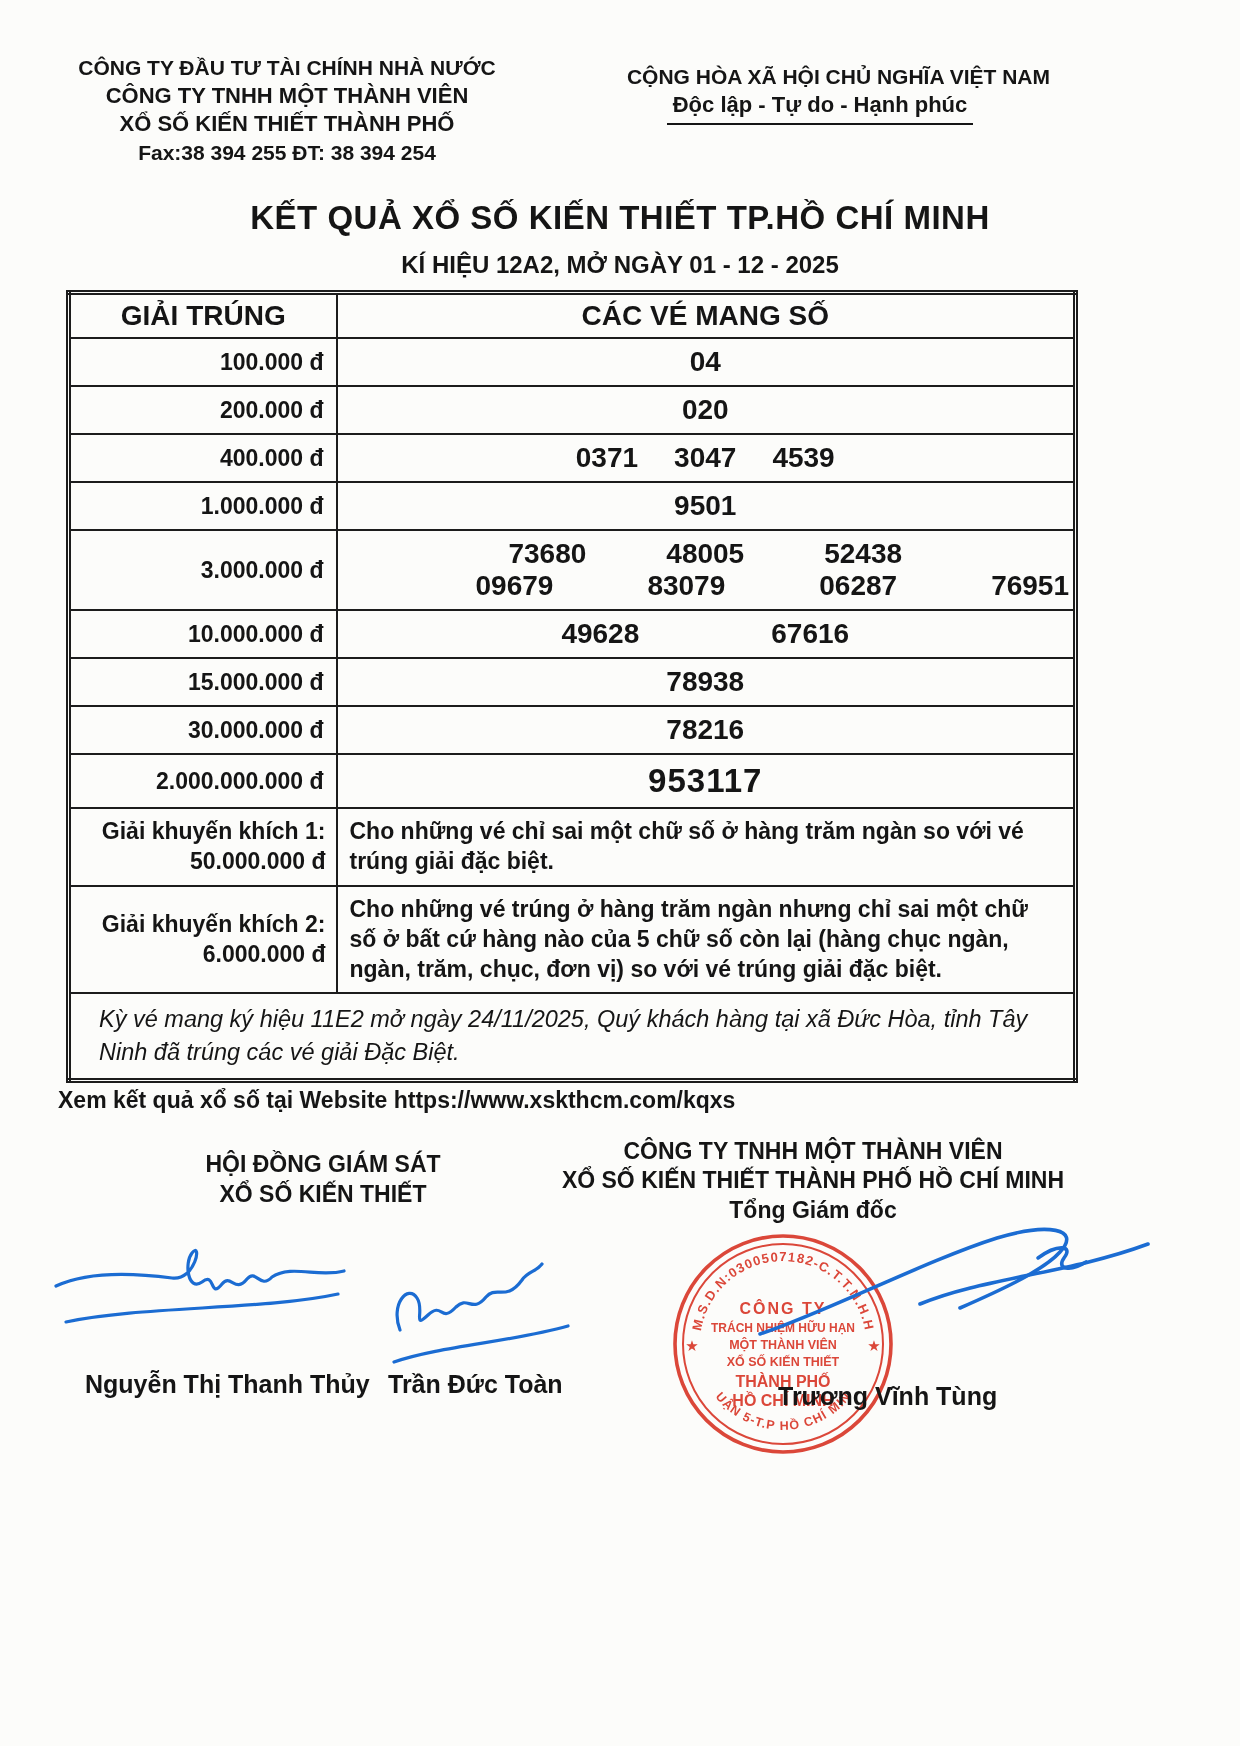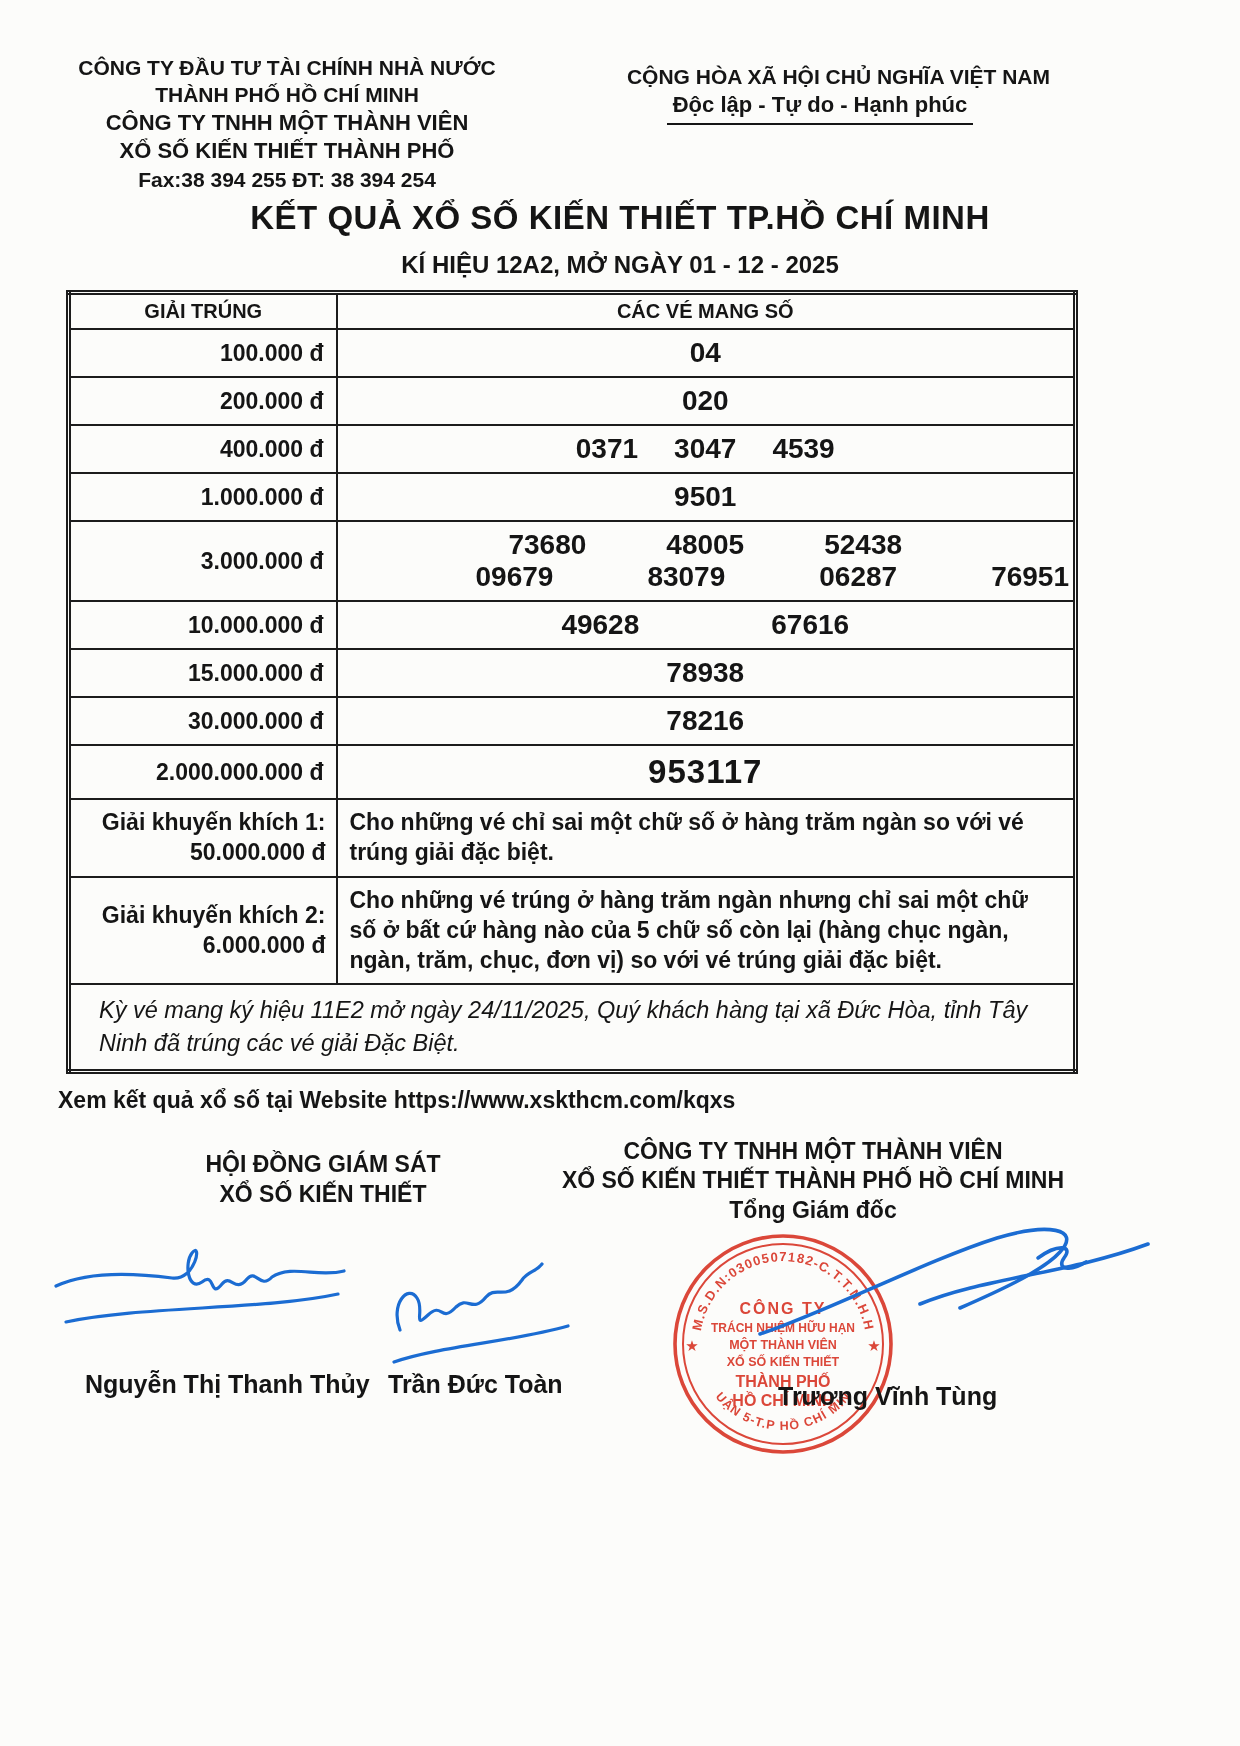--- a/index.html
+++ b/index.html
@@ -15,21 +15,21 @@
   .hdr-left .h-fax{font-size:21px;font-weight:700;margin-top:2px;}
   .hdr-right{position:absolute;left:590px;top:63px;width:460px;text-align:center;line-height:1.3;}
   .hdr-right .h1{font-size:21px;font-weight:700;text-align:right;}
   .hdr-right .h2{display:inline-block;font-size:22px;font-weight:700;border-bottom:2px solid #151515;padding:1px 6px 3px;}
   .title{position:absolute;left:0;top:199px;width:100%;text-align:center;font-size:33px;font-weight:700;letter-spacing:.5px;}
   .subtitle{position:absolute;left:0;top:251px;width:100%;text-align:center;font-size:24px;font-weight:700;}
   
   .tbl-wrap{position:absolute;left:66px;top:290px;width:1012px;}
   table.results{width:100%;border-collapse:collapse;border:5px double #1c1c1c;}
   table.results th,table.results td{border:2px solid #1c1c1c;}
-  table.results th{font-size:20px;font-weight:700;padding:5px 10px;}
+  table.results th{font-size:28px;font-weight:700;padding:5px 10px;}
   col.c1{width:268px;}
   .prize-cell{text-align:right;padding:9px 12px;font-size:23px;font-weight:700;white-space:nowrap;vertical-align:middle;}
   .num-cell{text-align:center;font-size:28px;font-weight:700;padding:7px 4px;vertical-align:middle;}
   .num-cell.big{font-size:33px;letter-spacing:1px;}
   .num-line{display:flex;justify-content:center;align-items:center;}
   .kk-cell{text-align:right;padding:8px 10px;font-size:23px;font-weight:700;line-height:1.3;vertical-align:middle;white-space:nowrap;}
   .desc-cell{text-align:left;padding:8px 12px;font-size:23px;font-weight:700;line-height:1.3;}
   .note-cell{text-align:left;padding:9px 28px;font-size:23.5px;font-style:italic;font-weight:400;line-height:1.4;}
   
   .website{position:absolute;left:58px;top:1087px;font-size:23px;font-weight:700;}
@@ -45,21 +45,20 @@
   .stamp{position:absolute;left:670px;top:1231px;width:226px;height:226px;opacity:.93;}
   .stamp text{font-family:"Liberation Sans","DejaVu Sans",sans-serif;font-weight:700;}
 </style>
 </head>
 <body>
 
 <div class="page">
 
   <div class="hdr-left">
     <div class="h-reg">CÔNG TY ĐẦU TƯ TÀI CHÍNH NHÀ NƯỚC</div>
-    <div class="h-reg">THÀNH PHỐ HỒ CHÍ MINH</div>
     <div class="h-bold">CÔNG TY TNHH MỘT THÀNH VIÊN</div>
     <div class="h-bold">XỔ SỐ KIẾN THIẾT THÀNH PHỐ</div>
     <div class="h-fax">Fax:38 394 255  ĐT: 38 394 254</div>
   </div>
 
   <div class="hdr-right">
     <div class="h1">CỘNG HÒA XÃ HỘI CHỦ NGHĨA VIỆT NAM</div>
     <div class="h2">Độc lập - Tự do - Hạnh phúc</div>
   </div>
 

